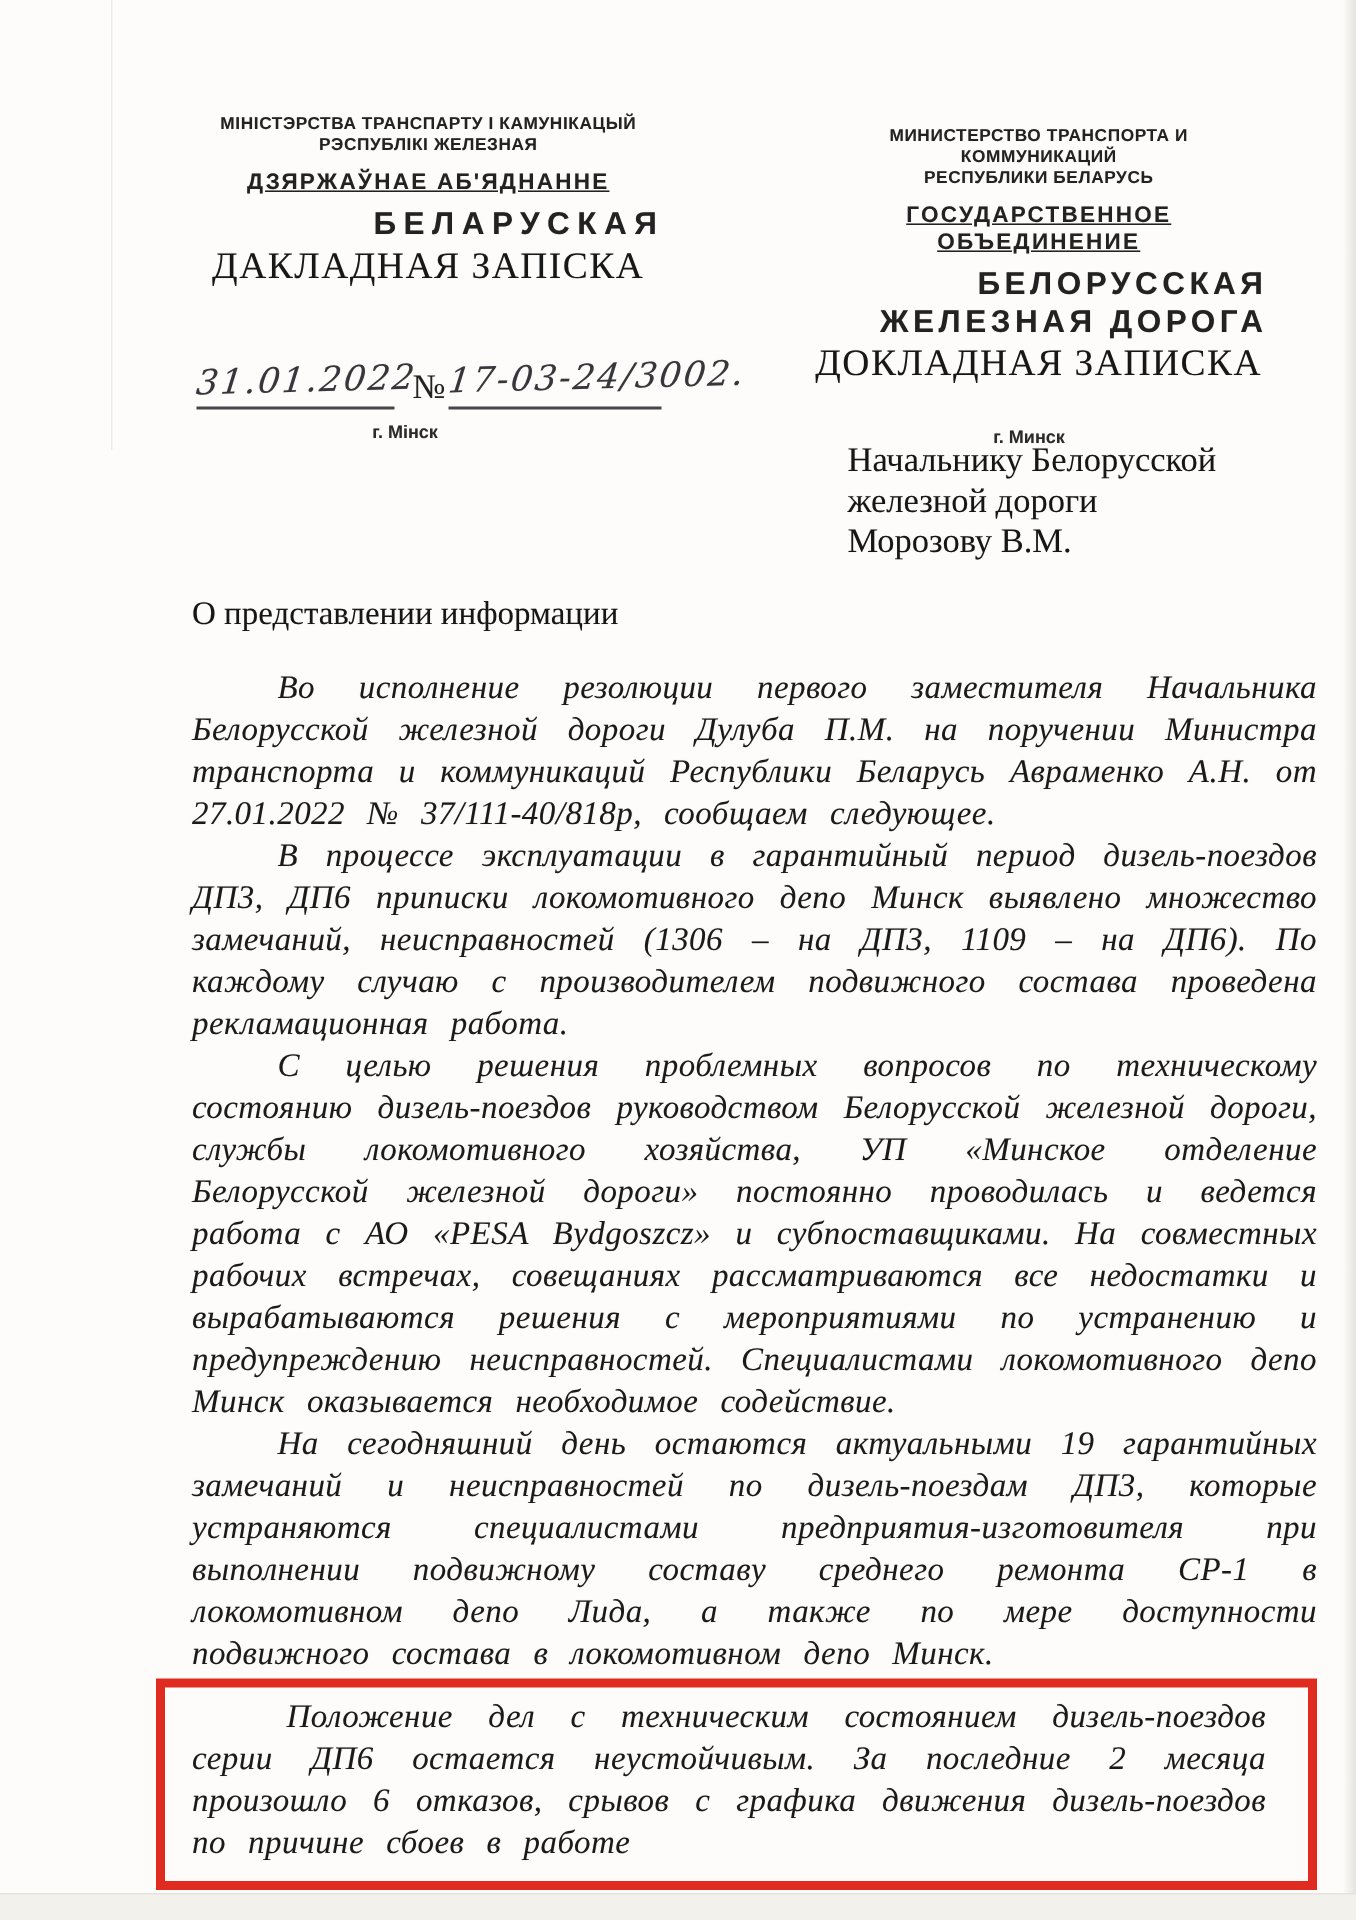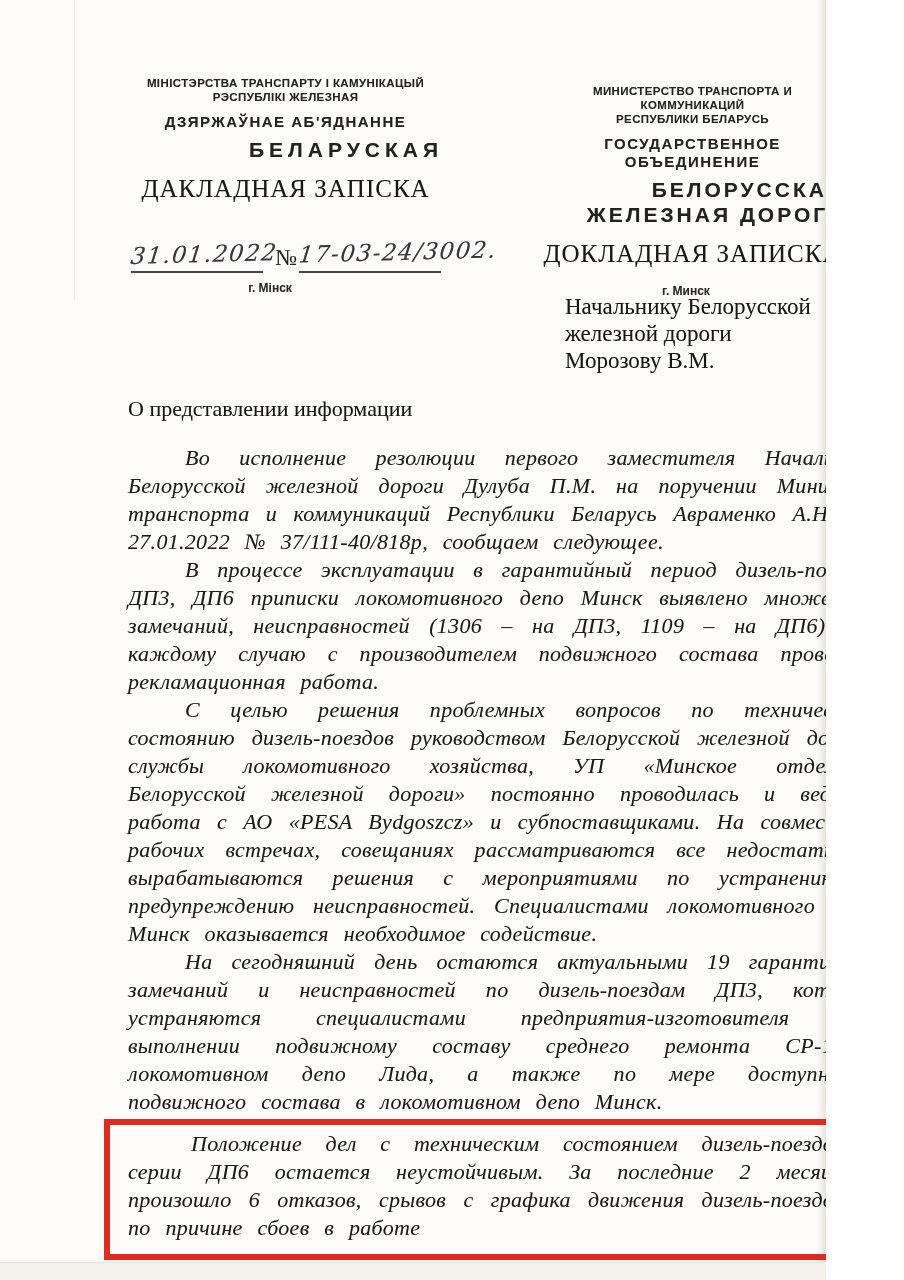--- a/index.html
+++ b/index.html
@@ -1,44 +1,44 @@
 <!DOCTYPE html>
 <html><head>
 <meta charset="utf-8">
 <style>
   html, body { margin: 0; padding: 0; background: #ffffff; }
   .doc {
     position: relative;
-    width: 826px; height: 1280px;
+    width: 904px; height: 1280px;
     background: #fdfcfa;
     overflow: hidden;
     color: #1c1c1c;
     font-family: "Liberation Serif", serif;
     text-shadow: 0 0 0.6px rgba(45,45,45,0.28);
   }
   
   .artifact-vline { position: absolute; left: 74px; top: 0; width: 1px; height: 300px;
     background: rgba(120,120,120,0.12); }
   .edge-right { position: absolute; right: 0; top: 0; bottom: 0; width: 9px;
     background: linear-gradient(to left, rgba(185,182,174,0.35), rgba(185,182,174,0)); }
   .bottom-band { position: absolute; left: 0; right: 0; bottom: 0; height: 17px;
     background: #f3f1ec; border-top: 1px solid #e6e3dc; }
 
   
   .hdr { position: absolute; text-align: center;
     font-family: "Liberation Sans", sans-serif; font-weight: bold; color: #222; }
   .hdr-left  { left: 128px; top: 76px; width: 315px; }
   .hdr-right { left: 540px; top: 84px; width: 305px; }
   .h-small { font-size: 11.5px; line-height: 14px; letter-spacing: 0.4px; }
-  .h-org   { font-size: 15px; line-height: 18px; margin-top: 9px; letter-spacing: 1.5px; }
+  .h-org   { font-size: 15px; line-height: 18px; margin-top: 9px; letter-spacing: 1.5px; text-decoration: underline; }
   .h-name  { font-size: 21px; line-height: 25px; letter-spacing: 5px; text-align: right; }
   .hdr-right .h-name { letter-spacing: 3px; }
   .h-name.first { margin-top: 6px; }
   .h-doctype { font-family: "Liberation Serif", serif; font-weight: normal;
-    font-size: 25px; margin-top: 13px; letter-spacing: 1px; color: #171717; }
+    font-size: 25px; margin-top: 2px; letter-spacing: 1px; color: #171717; }
 
   
   .hw { position: absolute; font-family: "DejaVu Serif", serif; font-style: italic;
     font-size: 23px; color: #36363b; letter-spacing: 1.5px; white-space: nowrap; }
   .hw .ink { display: inline-block; transform: rotate(-1.5deg) skewX(-8deg); }
   .hw-date { left: 131px; top: 241px; width: 132px; border-bottom: 2px solid #46464a; padding-bottom: 4px; }
   .num-sign { position: absolute; left: 275px; top: 245px; font-size: 23px; color: #222; }
   .hw-num { left: 299px; top: 239px; width: 142px; border-bottom: 2px solid #46464a; padding-bottom: 6px; }
 
   .city { position: absolute; font-family: "Liberation Sans", sans-serif;

